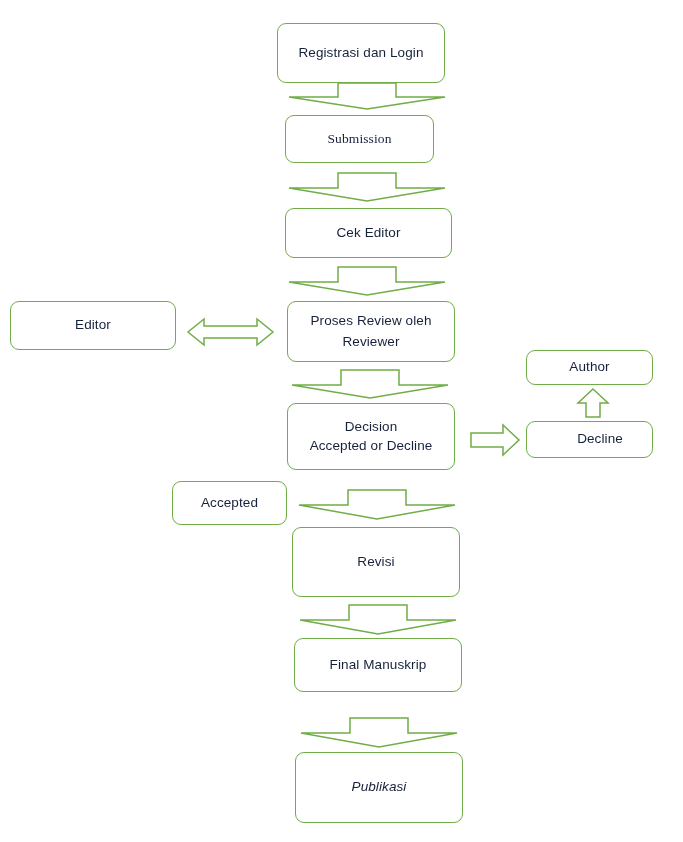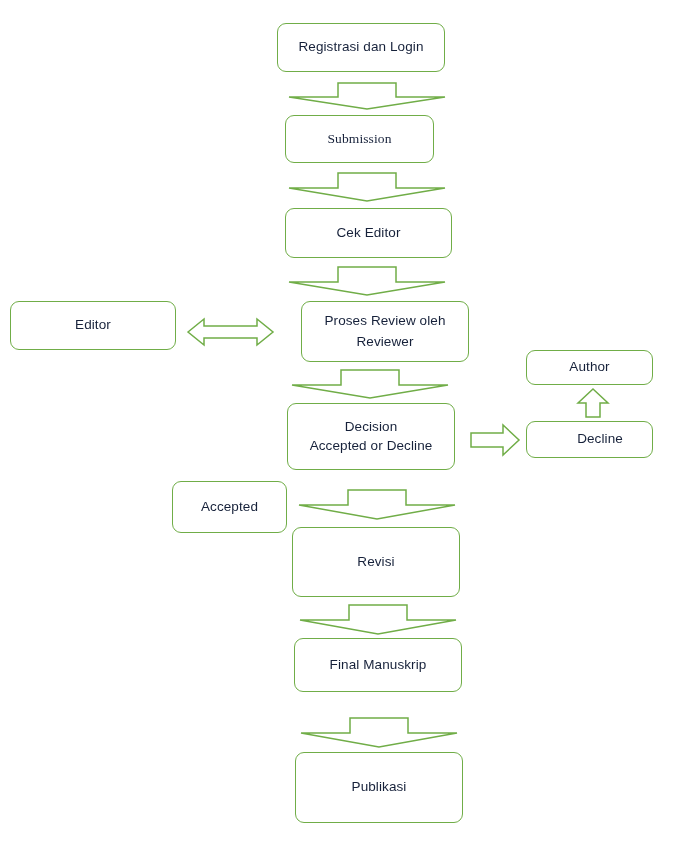--- a/index.html
+++ b/index.html
@@ -53,21 +53,21 @@
     stroke: #70AD47;
     stroke-width: 1.5;
     stroke-linejoin: miter;
   }
 </style>
 </head>
 <body>
 
 <div id="canvas">
 
-  <div class="node" style="left:277px; top:23px; width:168px; height:49px;">
+  <div class="node" style="left:277px; top:23px; width:168px; height:60px;">
     <span class="line">Registrasi dan Login</span>
   </div>
 
   <svg class="arrow-svg" style="left:288px; top:82px;" width="158" height="28" viewBox="0 0 158 28">
     <path class="arrow-shape" d="M 50 1 L 108 1 L 108 15 L 157 15 L 79 27 L 1 15 L 50 15 Z"></path>
   </svg>
 
   <div class="node" style="left:285px; top:115px; width:149px; height:48px;font-family:Liberation Serif, serif;">
     <span class="line">Submission</span>
   </div>
@@ -85,21 +85,21 @@
   </svg>
 
   <div class="node" style="left:10px; top:301px; width:166px; height:49px;">
     <span class="line">Editor</span>
   </div>
 
   <svg class="arrow-svg" style="left:187px; top:317px;" width="87" height="30" viewBox="0 0 87 30">
     <path class="arrow-shape" d="M 1 15 L 17 2 L 17 9 L 70 9 L 70 2 L 86 15 L 70 28 L 70 21 L 17 21 L 17 28 Z"></path>
   </svg>
 
-  <div class="node two-line" style="left:301px; top:301px; width:168px; height:61px;">
+  <div class="node two-line" style="left:287px; top:301px; width:168px; height:61px;">
     <span class="line">Proses Review oleh</span>
     <span class="line">Reviewer</span>
   </div>
 
   <svg class="arrow-svg" style="left:291px; top:369px;" width="158" height="30" viewBox="0 0 158 30">
     <path class="arrow-shape" d="M 50 1 L 108 1 L 108 16 L 157 16 L 79 29 L 1 16 L 50 16 Z"></path>
   </svg>
 
   <div class="node" style="left:526px; top:350px; width:127px; height:35px;">
     <span class="line">Author</span>
@@ -115,21 +115,21 @@
   </div>
 
   <svg class="arrow-svg" style="left:470px; top:424px;" width="50" height="32" viewBox="0 0 50 32">
     <path class="arrow-shape" d="M 1 9 L 33 9 L 33 1 L 49 16 L 33 31 L 33 23 L 1 23 Z"></path>
   </svg>
 
   <div class="node" style="left:526px; top:421px; width:127px; height:37px;padding-left:21px;">
     <span class="line">Decline</span>
   </div>
 
-  <div class="node" style="left:172px; top:481px; width:115px; height:52px;">
+  <div class="node" style="left:172px; top:481px; width:115px; height:44px;">
     <span class="line">Accepted</span>
   </div>
 
   <svg class="arrow-svg" style="left:298px; top:489px;" width="158" height="31" viewBox="0 0 158 31">
     <path class="arrow-shape" d="M 50 1 L 108 1 L 108 16 L 157 16 L 79 30 L 1 16 L 50 16 Z"></path>
   </svg>
 
   <div class="node" style="left:292px; top:527px; width:168px; height:70px;text-align:center;">
     <span class="line">Revisi</span>
   </div>
@@ -139,17 +139,17 @@
   </svg>
 
   <div class="node" style="left:294px; top:638px; width:168px; height:54px;">
     <span class="line">Final Manuskrip</span>
   </div>
 
   <svg class="arrow-svg" style="left:300px; top:717px;" width="158" height="31" viewBox="0 0 158 31">
     <path class="arrow-shape" d="M 50 1 L 108 1 L 108 16 L 157 16 L 79 30 L 1 16 L 50 16 Z"></path>
   </svg>
 
-  <div class="node" style="left:295px; top:752px; width:168px; height:71px;">
+  <div class="node" style="left:295px; top:752px; width:168px; height:71px;font-style:italic;">
     <span class="line">Publikasi</span>
   </div>
 
 </div>
 
 </body></html>

